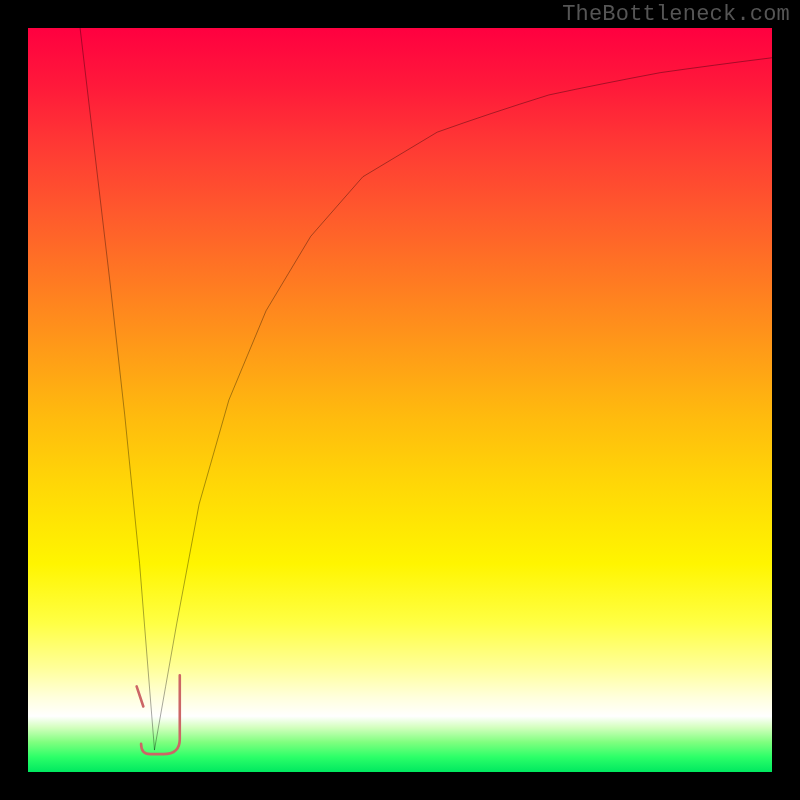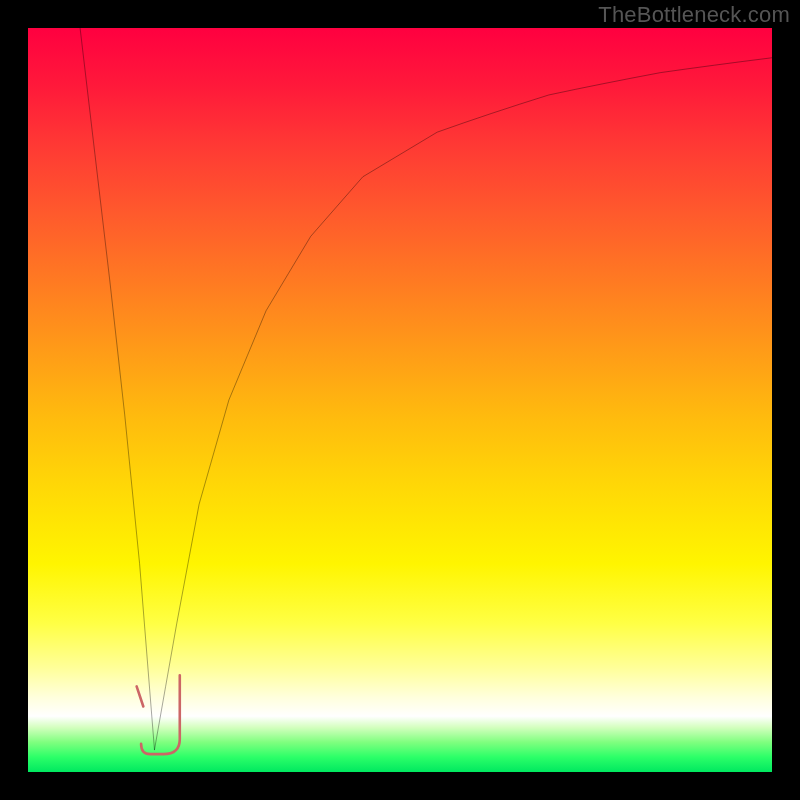--- a/index.html
+++ b/index.html
@@ -18,20 +18,21 @@
   }
   .watermark {
     position: absolute;
     top: 2px;
     right: 10px;
     color: #555;
     font-size: 22px;
     font-weight: 500;
     letter-spacing: 0.2px;
     z-index: 50;
+    font-family: Liberation Mono, monospace;
   }
   .outer-frame {
     position: absolute;
     inset: 0;
     background: #000;
   }
   .plot-area {
     position: absolute;
     left: 28px;
     top: 28px;

